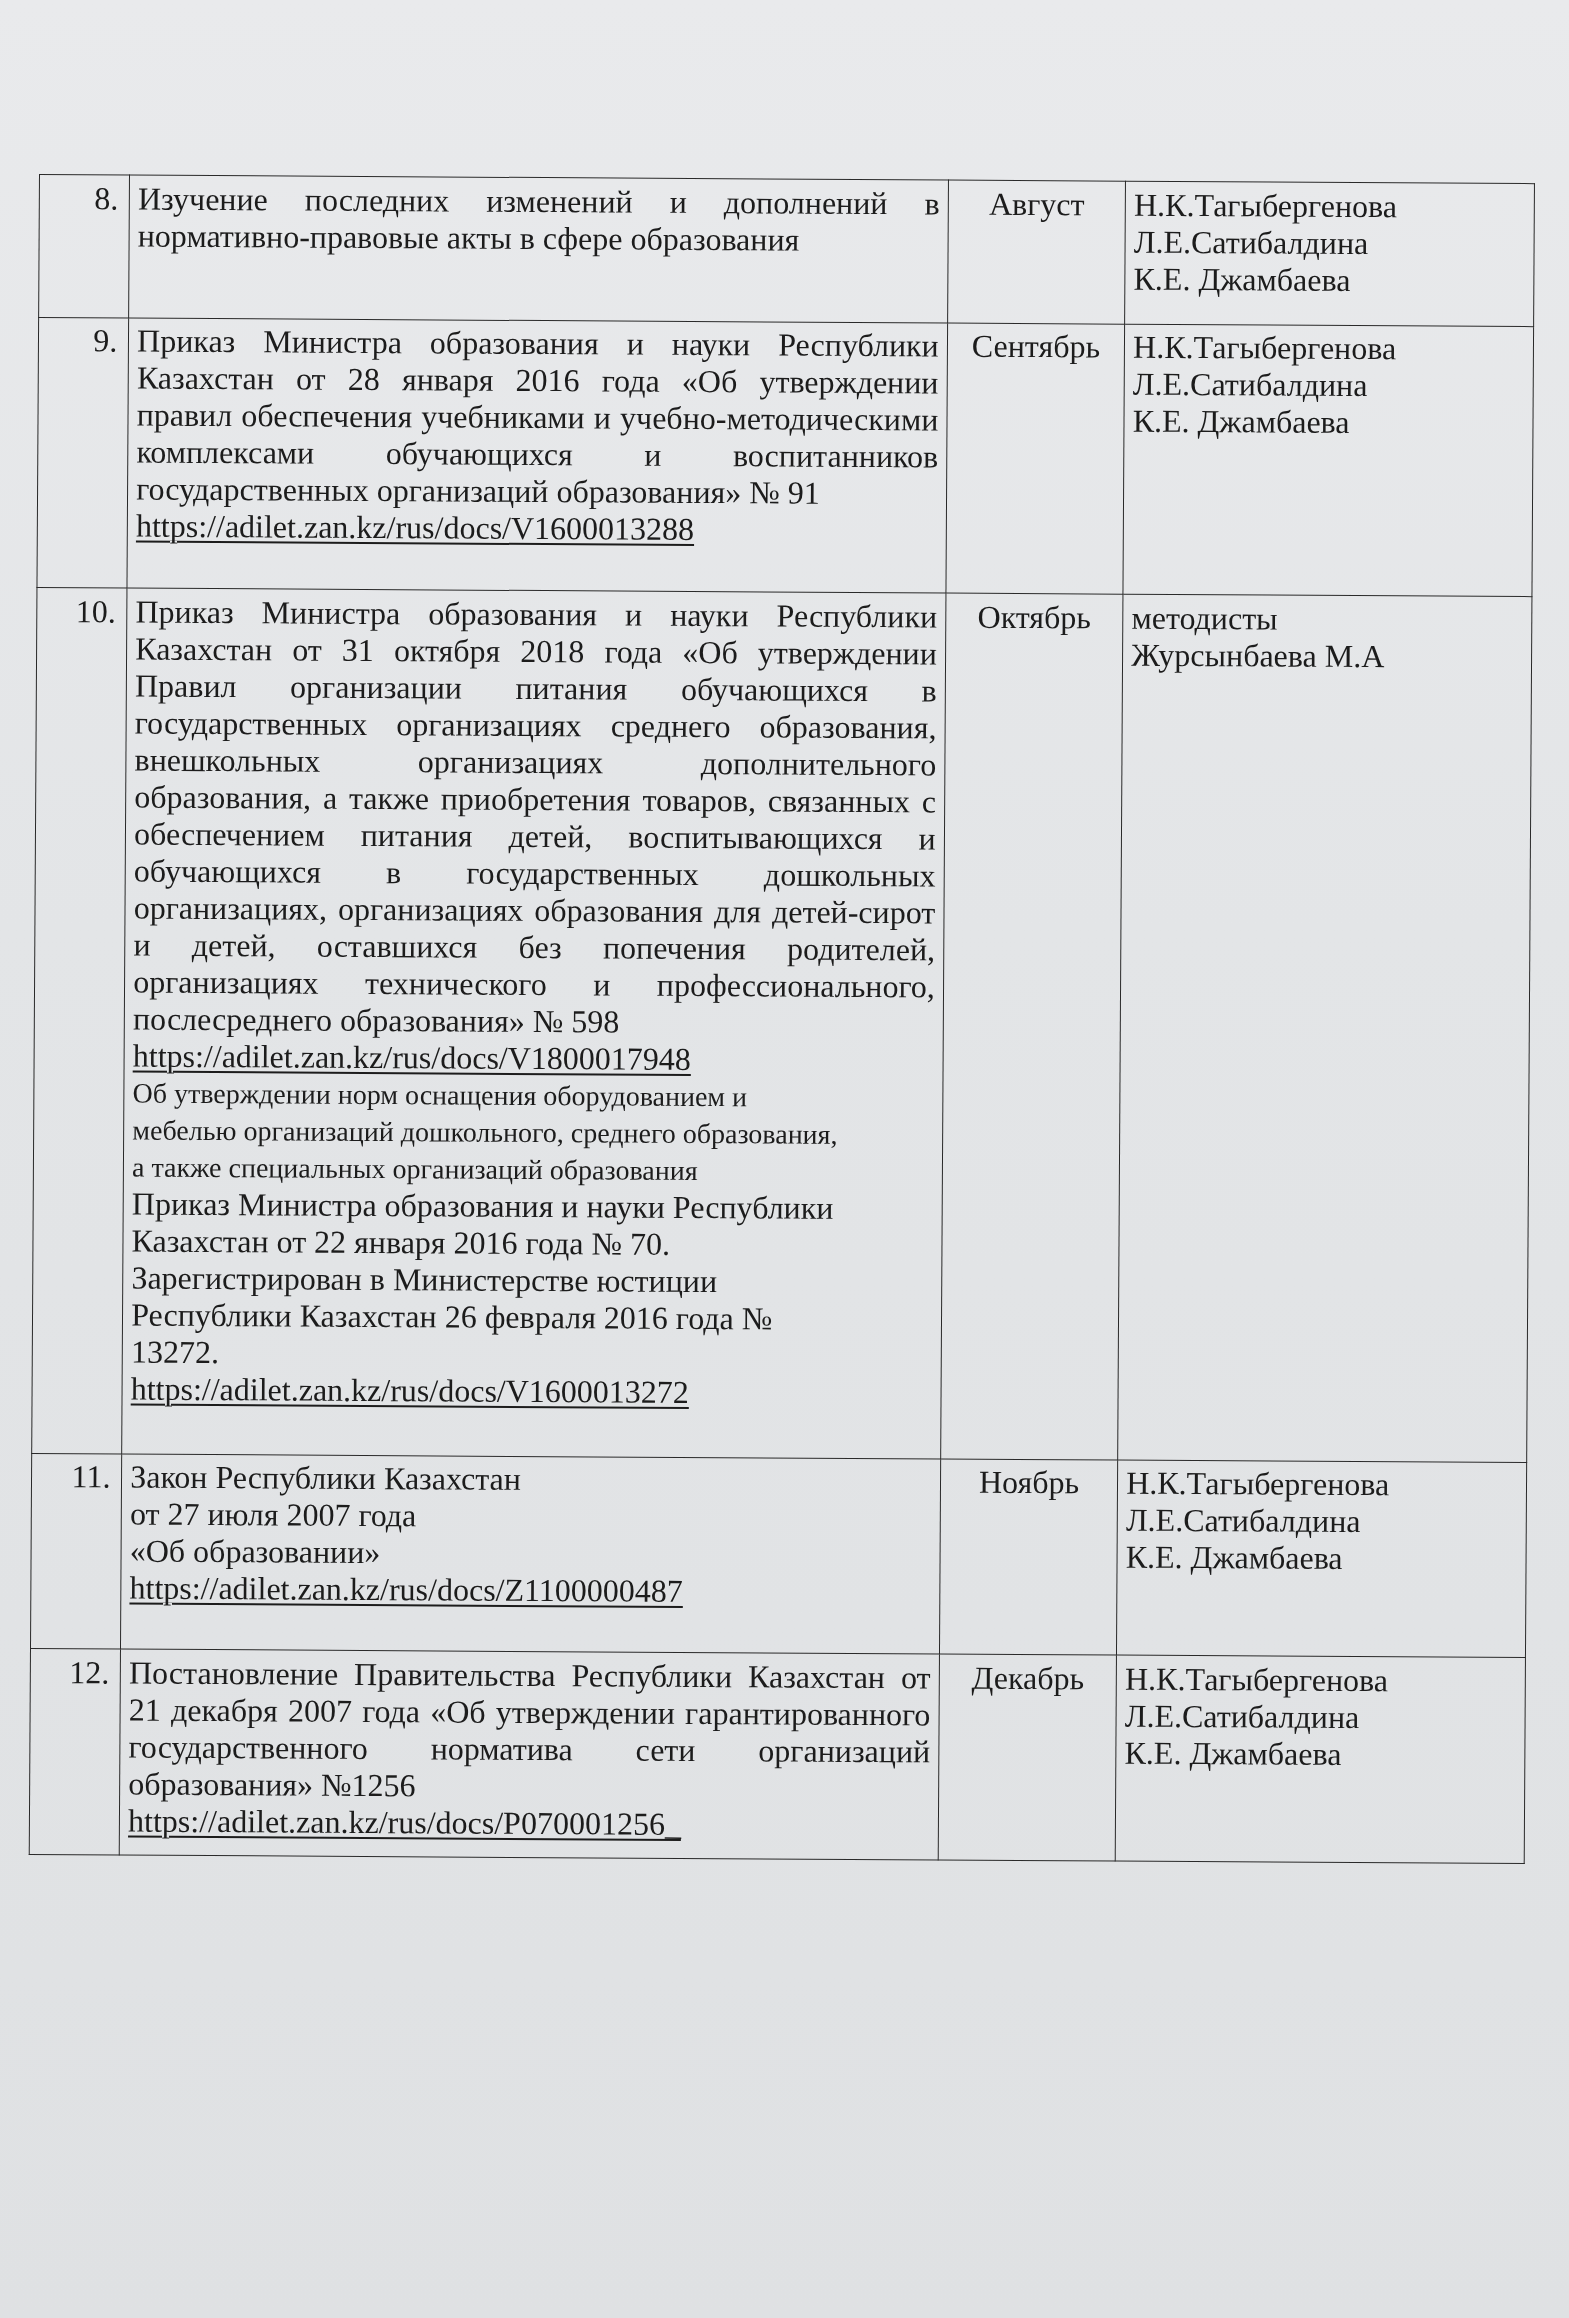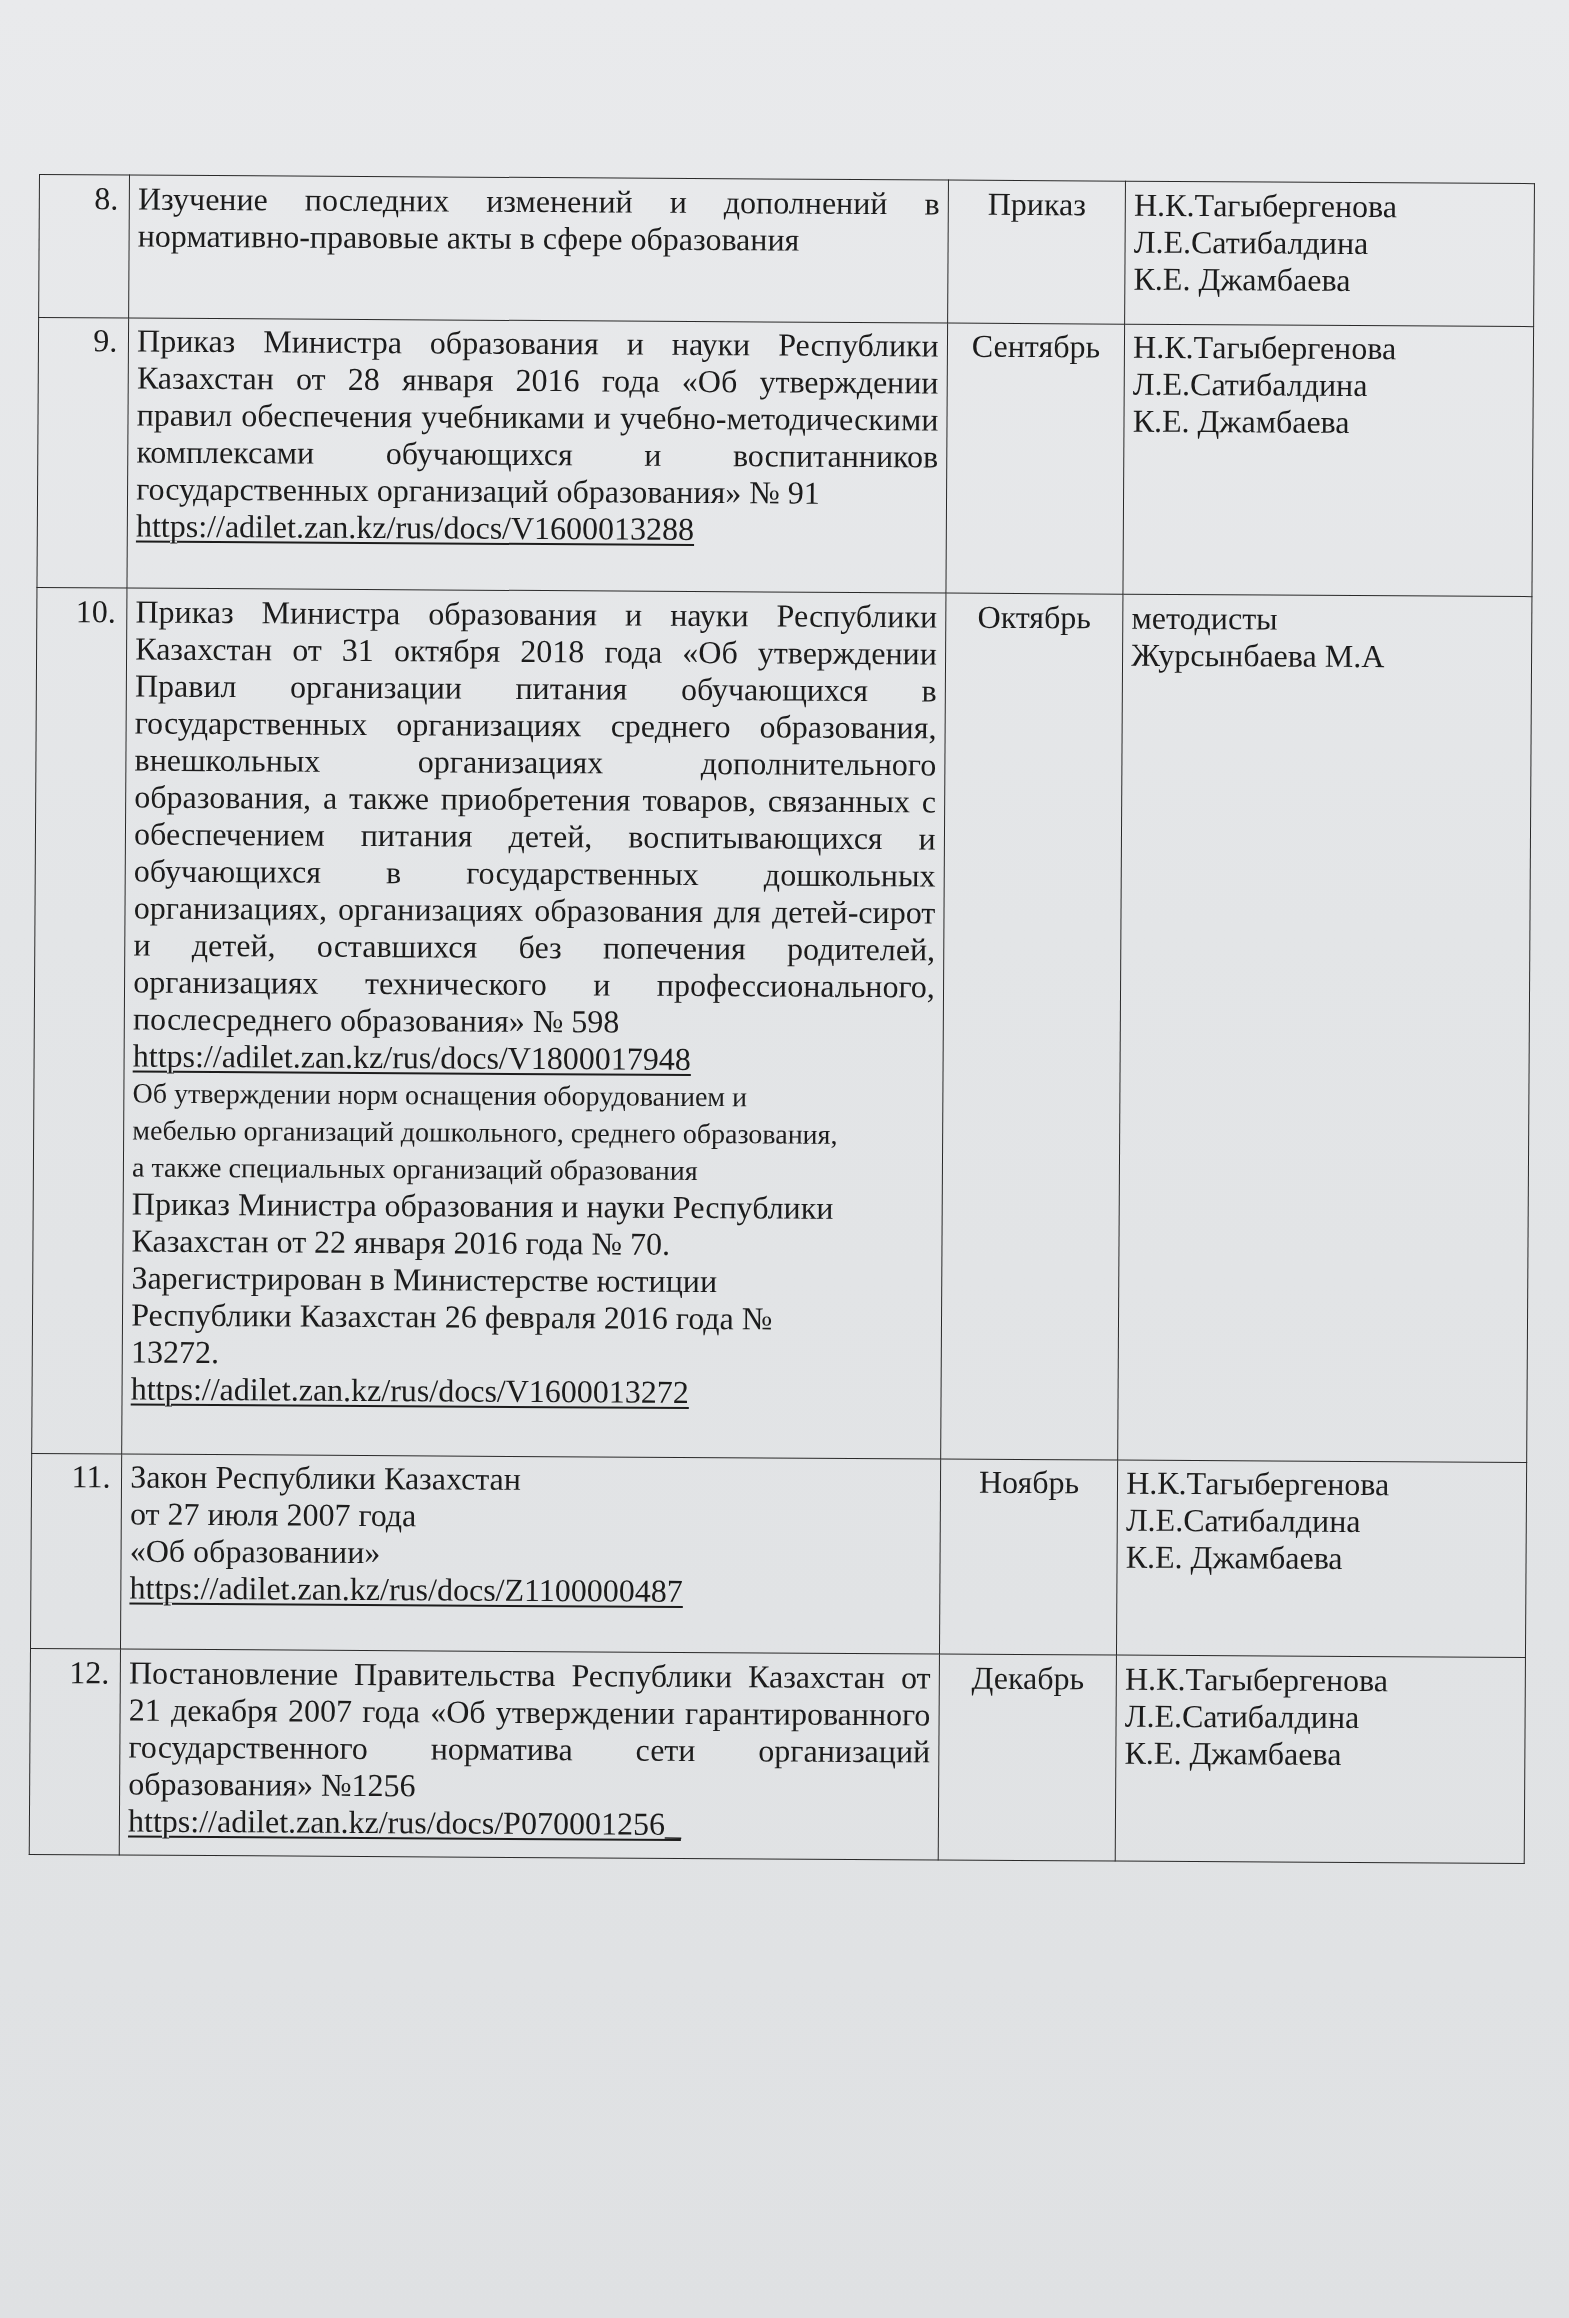--- a/index.html
+++ b/index.html
@@ -86,21 +86,21 @@
       <col class="c-month">
       <col class="c-resp">
     </colgroup>
     <tbody>
 
       <tr class="row-8">
         <td class="num">8.</td>
         <td class="desc">
           <p>Изучение последних изменений и дополнений в нормативно-правовые акты в сфере образования</p>
         </td>
-        <td class="month">Приказ</td>
+        <td class="month">Август</td>
         <td class="resp">
           <div>Н.К.Тагыбергенова</div>
           <div>Л.Е.Сатибалдина</div>
           <div>К.Е. Джамбаева</div>
         </td>
       </tr>
 
       <tr class="row-9">
         <td class="num">9.</td>
         <td class="desc">

